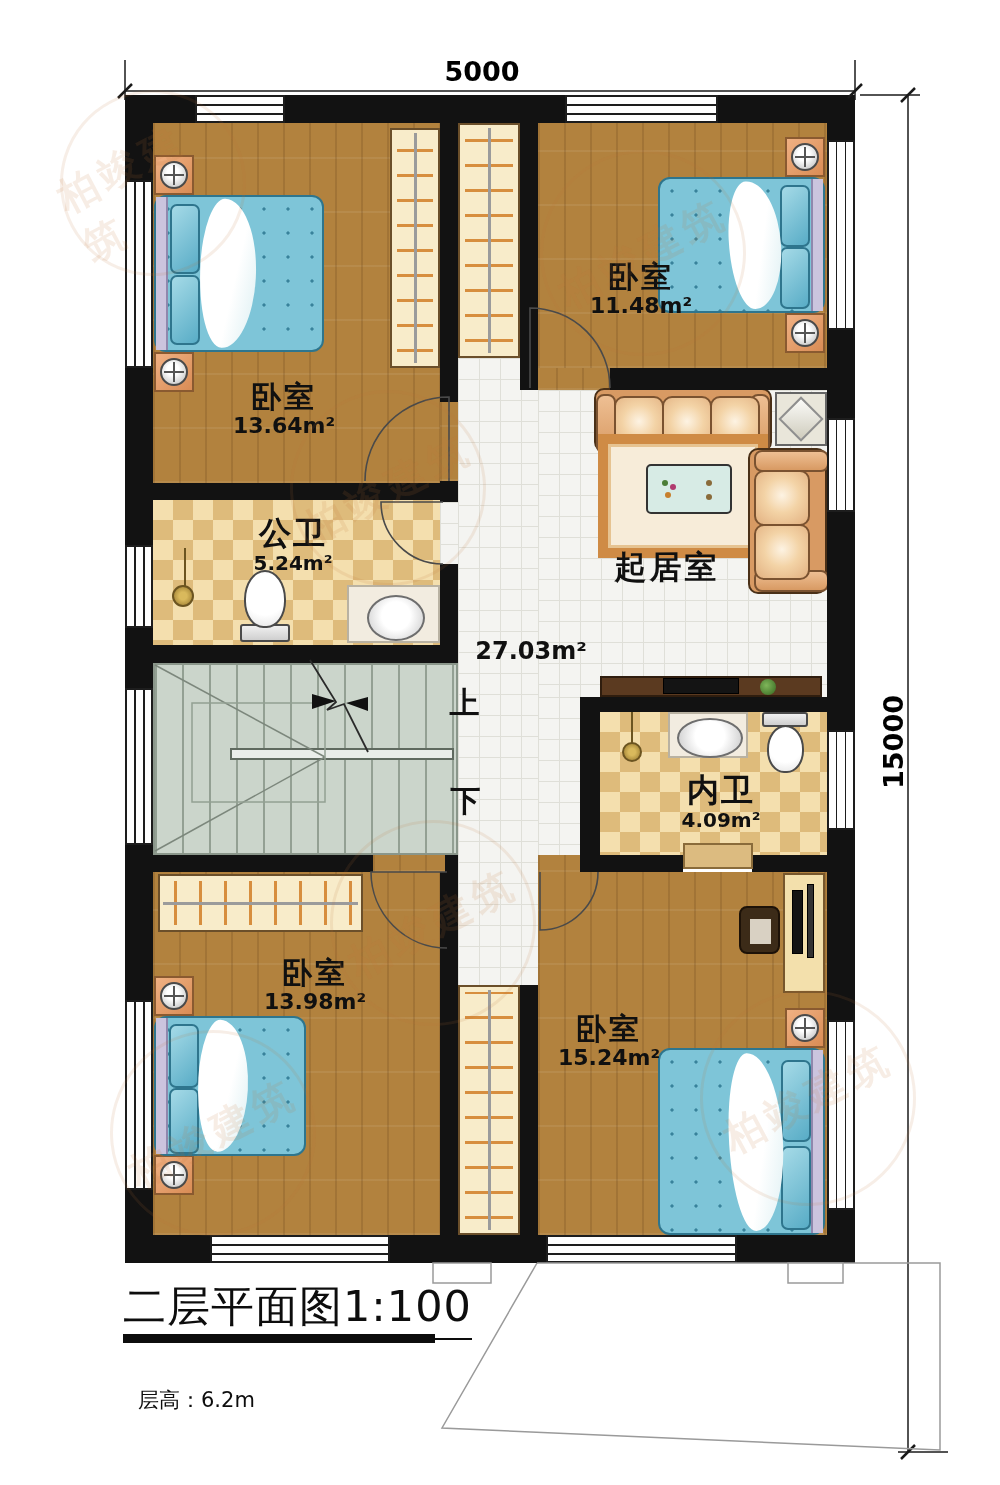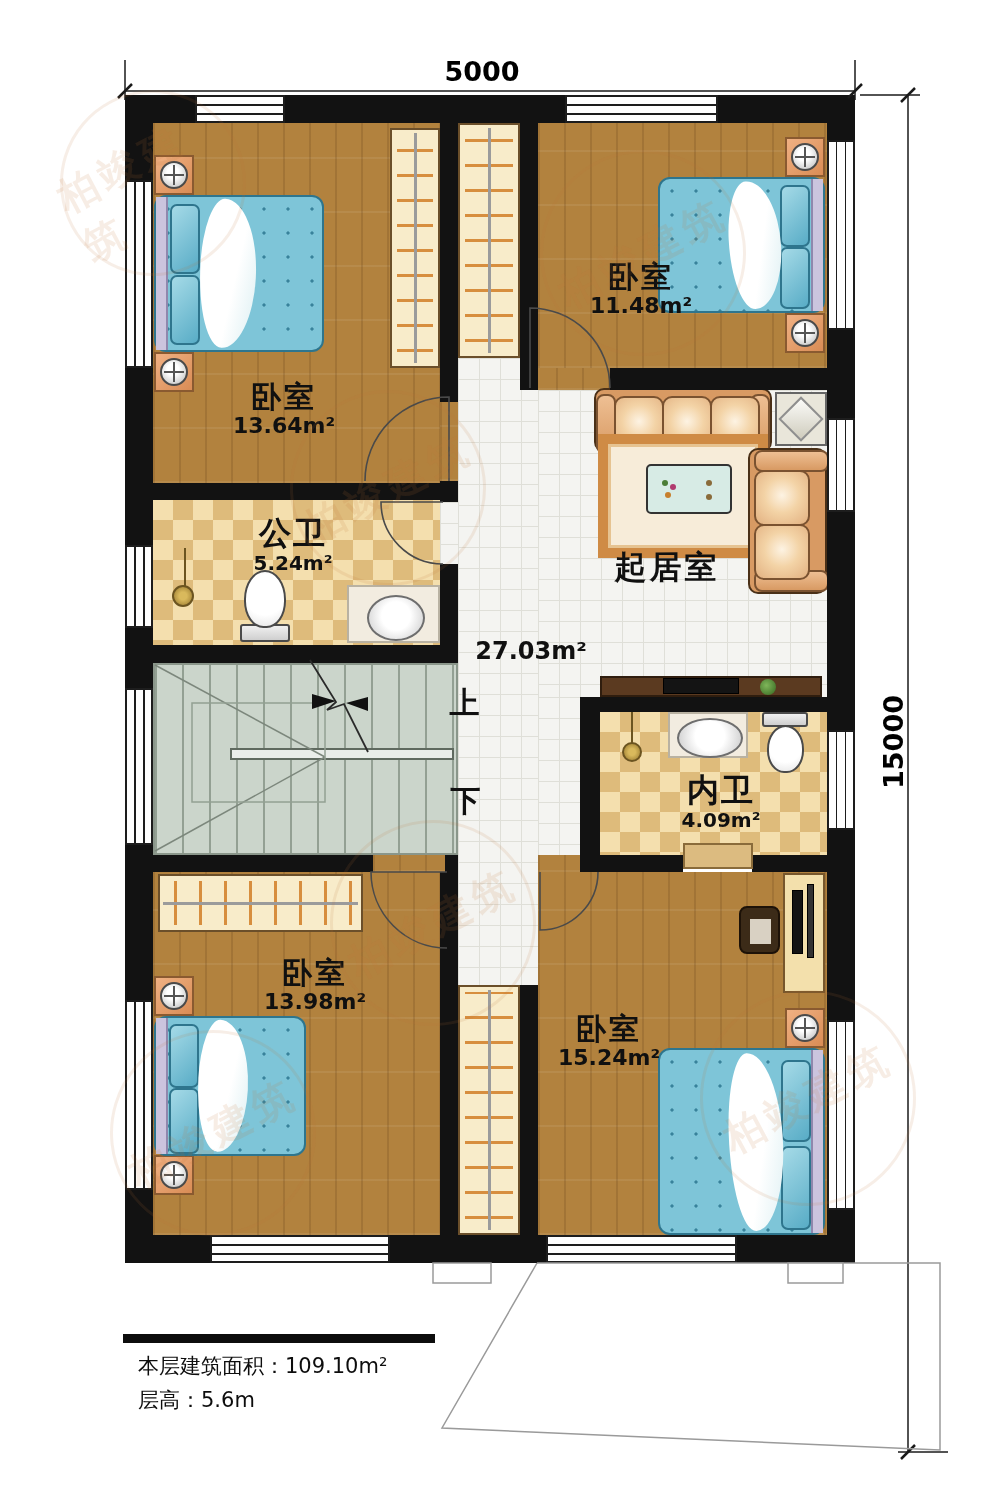--- a/index.html
+++ b/index.html
@@ -326,23 +326,23 @@
     <span class="nm">卧室</span>
     <span class="ar">15.24m²</span>
   </div>
   <div class="label" style="left:466px;top:686px">
     <span class="nm">上</span>
   </div>
   <div class="label" style="left:467px;top:784px">
     <span class="nm">下</span>
   </div>
 
+  <div class="title">二层平面图1:100</div>
   <div class="titlebar"></div>
-  <div class="subline" style="top:1352px">本层建筑面积：109.10m²</div>
-  <div class="subline" style="top:1386px">层高：5.6m</div>
+  <div class="subline" style="top:1386px">层高：6.2m</div>
 
   <div class="stamp" style="left:60px;top:90px;width:180px;height:180px">
       <span>柏竣建筑</span>
     </div>
   <div class="stamp" style="left:540px;top:150px;width:200px;height:200px">
       <span>柏竣建筑</span>
     </div>
   <div class="stamp" style="left:290px;top:390px;width:190px;height:190px">
       <span>柏竣建筑</span>
     </div>

